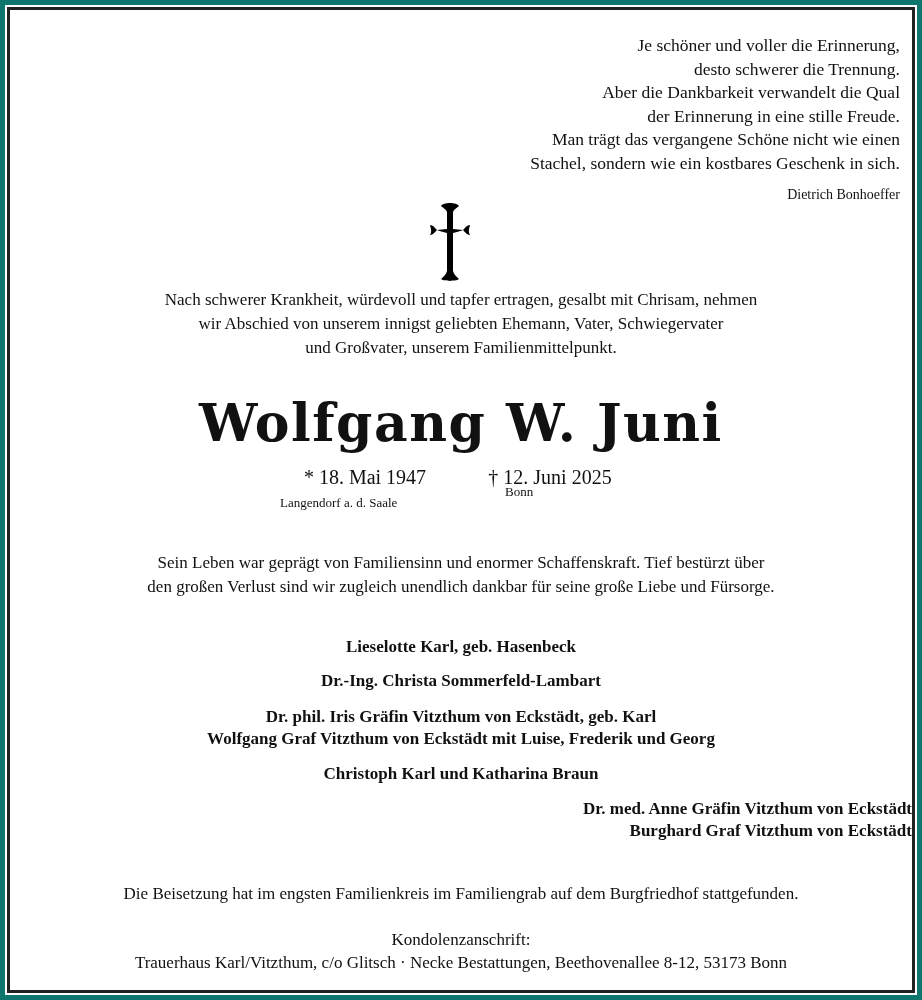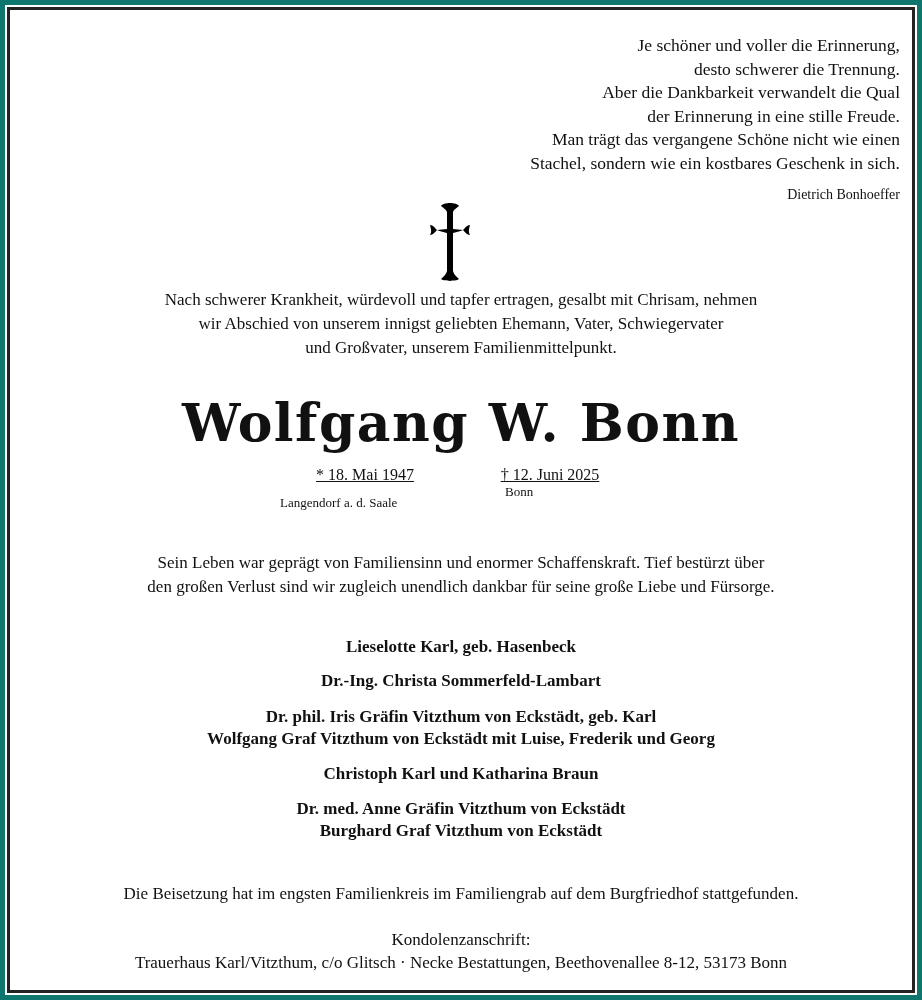--- a/index.html
+++ b/index.html
@@ -30,21 +30,21 @@
     position: absolute; right: 12px; top: 177px;
     font-size: 14px; text-align: right;
   }
   .cross { position: absolute; left: 420px; top: 193px; width: 40px; height: 78px; }
   .center-block { position: absolute; left: 0; width: 902px; text-align: center; }
   .intro { top: 278px; font-size: 17px; line-height: 24px; }
   .name {
     top: 382px; font-size: 52px; font-weight: bold; letter-spacing: 1.5px;
     font-family: "DejaVu Serif", "Liberation Serif", serif;
   }
-  .date { font-size: 16px; text-decoration: underline; }
+  .date { font-size: 20px; }
   .place { font-size: 13px; }
   .life { top: 541px; font-size: 17px; line-height: 24px; }
   .family { font-weight: bold; font-size: 17px; line-height: 22px; }
   .burial { top: 874px; font-size: 17px; }
   .condolence { top: 918px; font-size: 17px; line-height: 23px; }
 </style>
 </head>
 <body>
 
 <div class="frame">
@@ -65,21 +65,21 @@
     <svg class="cross" viewBox="0 0 40 78">
       <path fill="#000" d="M20 0 C16 0 12 1 11 3 C13 5 16 6 17 9 L17 26 L7 27 C5 25 3 22 0 22 C1 26 2 29 0 32 C3 32 5 29 7 27 C9 28 13 29 17 30 L17 68 C16 72 13 74 11 76 C13 78 17 77 20 78 C23 77 27 78 29 76 C27 74 24 72 23 68 L23 30 C27 29 31 28 33 27 C35 29 37 32 40 32 C38 29 39 26 40 22 C37 22 35 25 33 27 L23 26 L23 9 C24 6 27 5 29 3 C28 1 24 0 20 0 Z"></path>
     </svg>
 
     <div class="center-block intro">
       <div>Nach schwerer Krankheit, würdevoll und tapfer ertragen, gesalbt mit Chrisam, nehmen</div>
       <div>wir Abschied von unserem innigst geliebten Ehemann, Vater, Schwiegervater</div>
       <div>und Großvater, unserem Familienmittelpunkt.</div>
     </div>
 
-    <div class="center-block name">Wolfgang W. Bonn</div>
+    <div class="center-block name">Wolfgang W. Juni</div>
 
     <div class="abs date" style="left:285px; top:456px; width:140px; text-align:center;">* 18. Mai 1947</div>
     <div class="abs date" style="left:470px; top:456px; width:140px; text-align:center;">† 12. Juni 2025</div>
     <div class="abs place" style="left:270px; top:485px; width:180px; text-align:left;">Langendorf a. d. Saale</div>
     <div class="abs place" style="left:495px; top:474px; width:100px; text-align:left;">Bonn</div>
 
     <div class="center-block life">
       <div>Sein Leben war geprägt von Familiensinn und enormer Schaffenskraft. Tief bestürzt über</div>
       <div>den großen Verlust sind wir zugleich unendlich dankbar für seine große Liebe und Fürsorge.</div>
     </div>
@@ -90,21 +90,21 @@
     <div class="center-block family" style="top:660px;">
       <div>Dr.-Ing. Christa Sommerfeld-Lambart</div>
     </div>
     <div class="center-block family" style="top:696px;">
       <div>Dr. phil. Iris Gräfin Vitzthum von Eckstädt, geb. Karl</div>
       <div>Wolfgang Graf Vitzthum von Eckstädt mit Luise, Frederik und Georg</div>
     </div>
     <div class="center-block family" style="top:753px;">
       <div>Christoph Karl und Katharina Braun</div>
     </div>
-    <div class="center-block family" style="top:788px;">
+    <div class="center-block family" style="top:788px;text-align:right;">
       <div>Dr. med. Anne Gräfin Vitzthum von Eckstädt</div>
       <div>Burghard Graf Vitzthum von Eckstädt</div>
     </div>
 
     <div class="center-block burial">Die Beisetzung hat im engsten Familienkreis im Familiengrab auf dem Burgfriedhof stattgefunden.</div>
 
     <div class="center-block condolence">
       <div>Kondolenzanschrift:</div>
       <div>Trauerhaus Karl/Vitzthum, c/o Glitsch · Necke Bestattungen, Beethovenallee 8-12, 53173 Bonn</div>
     </div>

